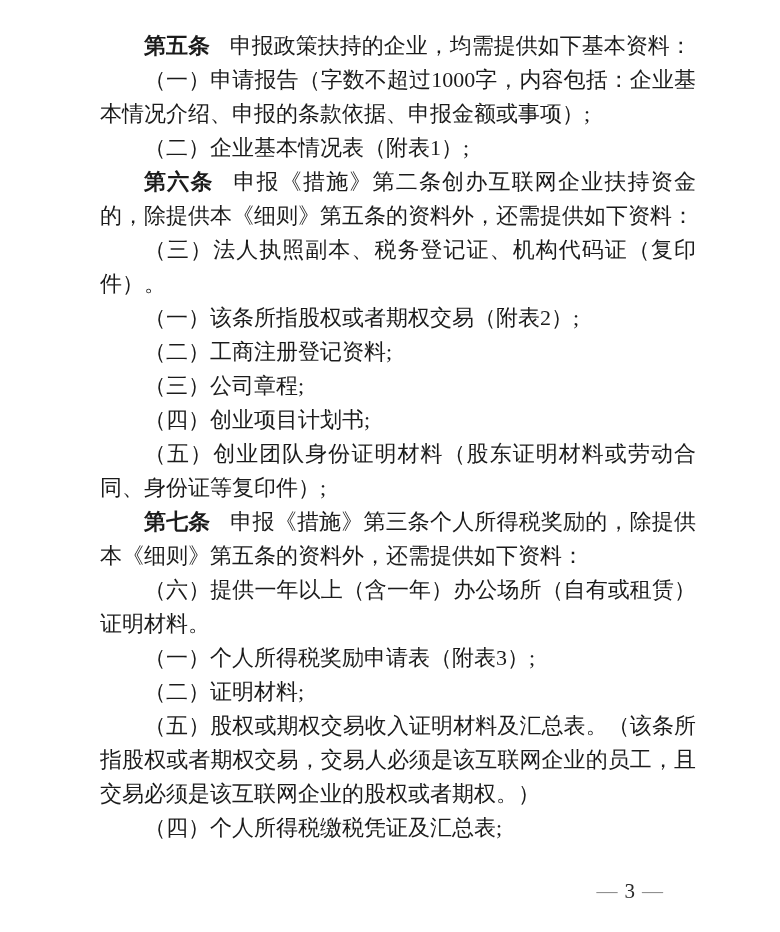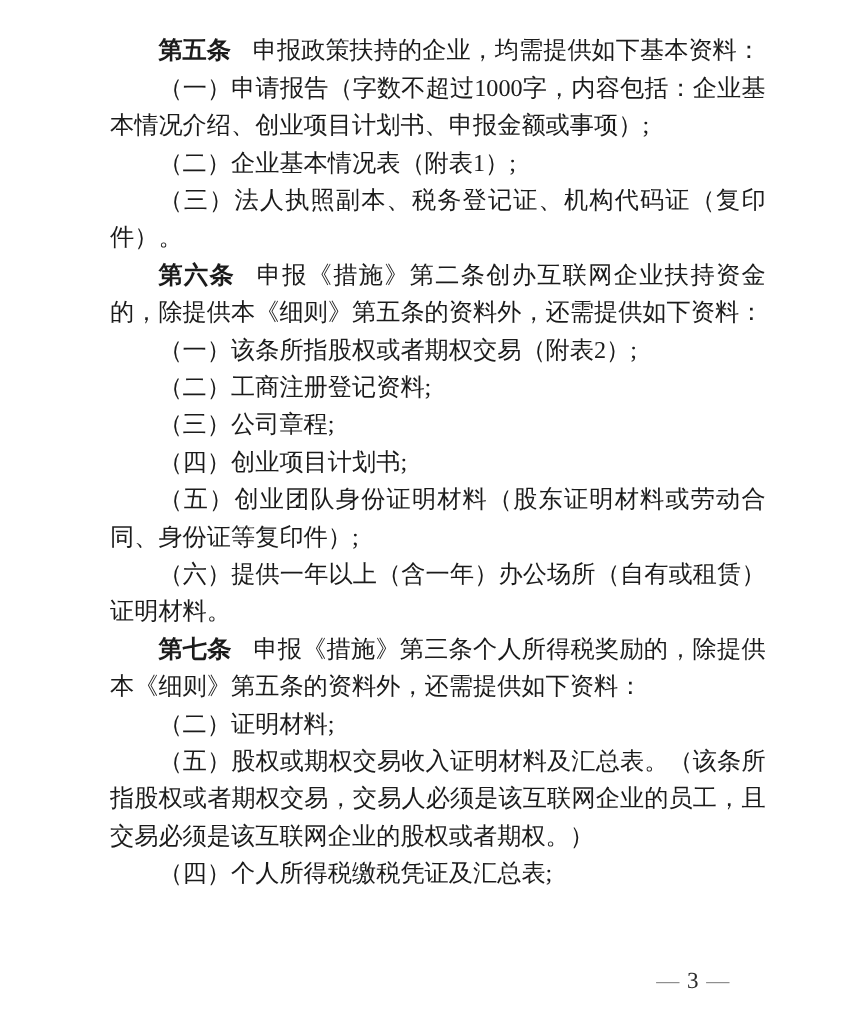--- a/index.html
+++ b/index.html
@@ -52,31 +52,32 @@
   .footer .num {
     color: #2a2a2a;
   }
 </style>
 </head>
 <body>
 
 <div class="page">
   <div class="content">
     <p><span class="lead">第五条</span><span>申报政策扶持的企业，均需提供如下基本资料：</span></p>
-    <p><span class="lead"></span><span>（一）申请报告（字数不超过1000字，内容包括：企业基本情况介绍、创业项目计划书、申报金额或事项）;</span></p>
+    <p><span class="lead"></span><span>（一）申请报告（字数不超过1000字，内容包括：企业基本情况介绍、申报的条款依据、申报金额或事项）;</span></p>
     <p><span class="lead"></span><span>（二）企业基本情况表（附表1）;</span></p>
+    <p><span class="lead">第六条</span><span>申报《措施》第二条创办互联网企业扶持资金的，除提供本《细则》第五条的资料外，还需提供如下资料：</span></p>
     <p><span class="lead"></span><span>（三）法人执照副本、税务登记证、机构代码证（复印件）。</span></p>
-    <p><span class="lead">第六条</span><span>申报《措施》第二条创办互联网企业扶持资金的，除提供本《细则》第五条的资料外，还需提供如下资料：</span></p>
     <p><span class="lead"></span><span>（一）该条所指股权或者期权交易（附表2）;</span></p>
     <p><span class="lead"></span><span>（二）工商注册登记资料;</span></p>
     <p><span class="lead"></span><span>（三）公司章程;</span></p>
     <p><span class="lead"></span><span>（四）创业项目计划书;</span></p>
     <p><span class="lead"></span><span>（五）创业团队身份证明材料（股东证明材料或劳动合同、身份证等复印件）;</span></p>
+    <p><span class="lead">第七条</span><span>申报《措施》第三条个人所得税奖励的，除提供本《细则》第五条的资料外，还需提供如下资料：</span></p>
     <p><span class="lead"></span><span>（六）提供一年以上（含一年）办公场所（自有或租赁）证明材料。</span></p>
-    <p><span class="lead">第七条</span><span>申报《措施》第三条个人所得税奖励的，除提供本《细则》第五条的资料外，还需提供如下资料：</span></p>
+    <p><span class="lead"></span><span>（一）个人所得税奖励申请表（附表3）;</span></p>
     <p><span class="lead"></span><span>（二）证明材料;</span></p>
     <p><span class="lead"></span><span>（五）股权或期权交易收入证明材料及汇总表。（该条所指股权或者期权交易，交易人必须是该互联网企业的员工，且交易必须是该互联网企业的股权或者期权。）</span></p>
     <p><span class="lead"></span><span>（四）个人所得税缴税凭证及汇总表;</span></p>
   </div>
 
   <div class="footer">
     <span class="dash">—</span><span class="num">3</span><span class="dash">—</span>
   </div>
 </div>
 

